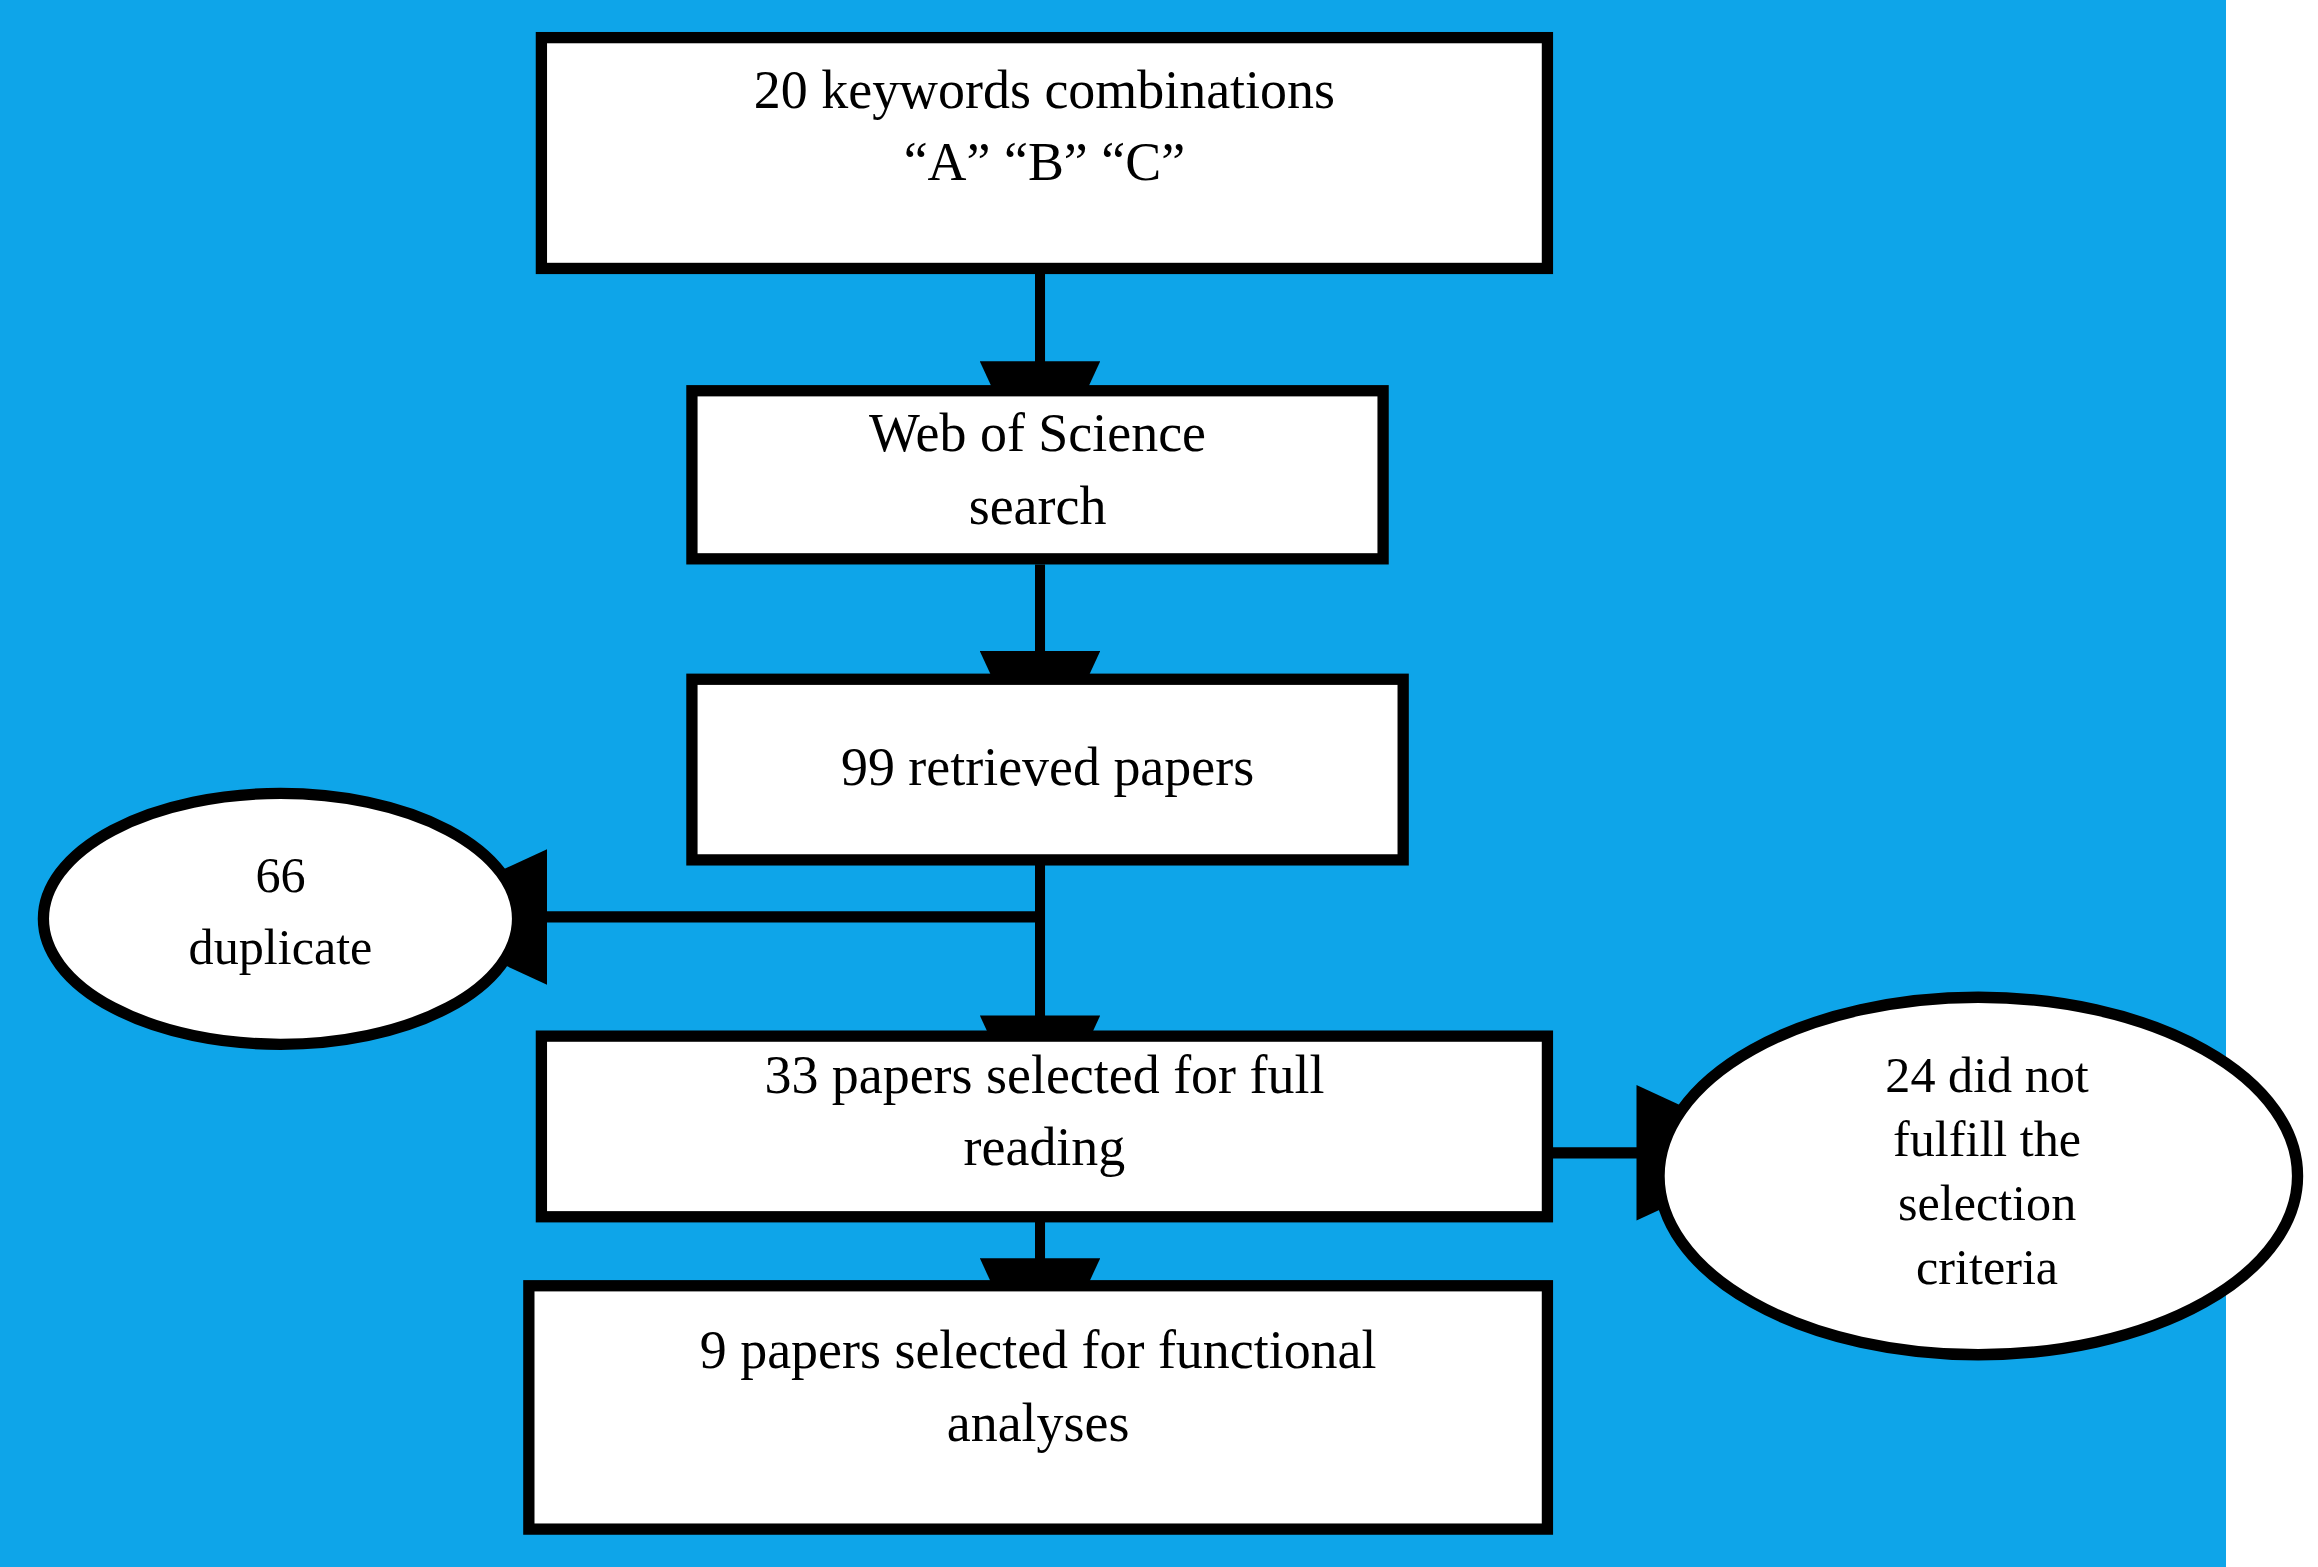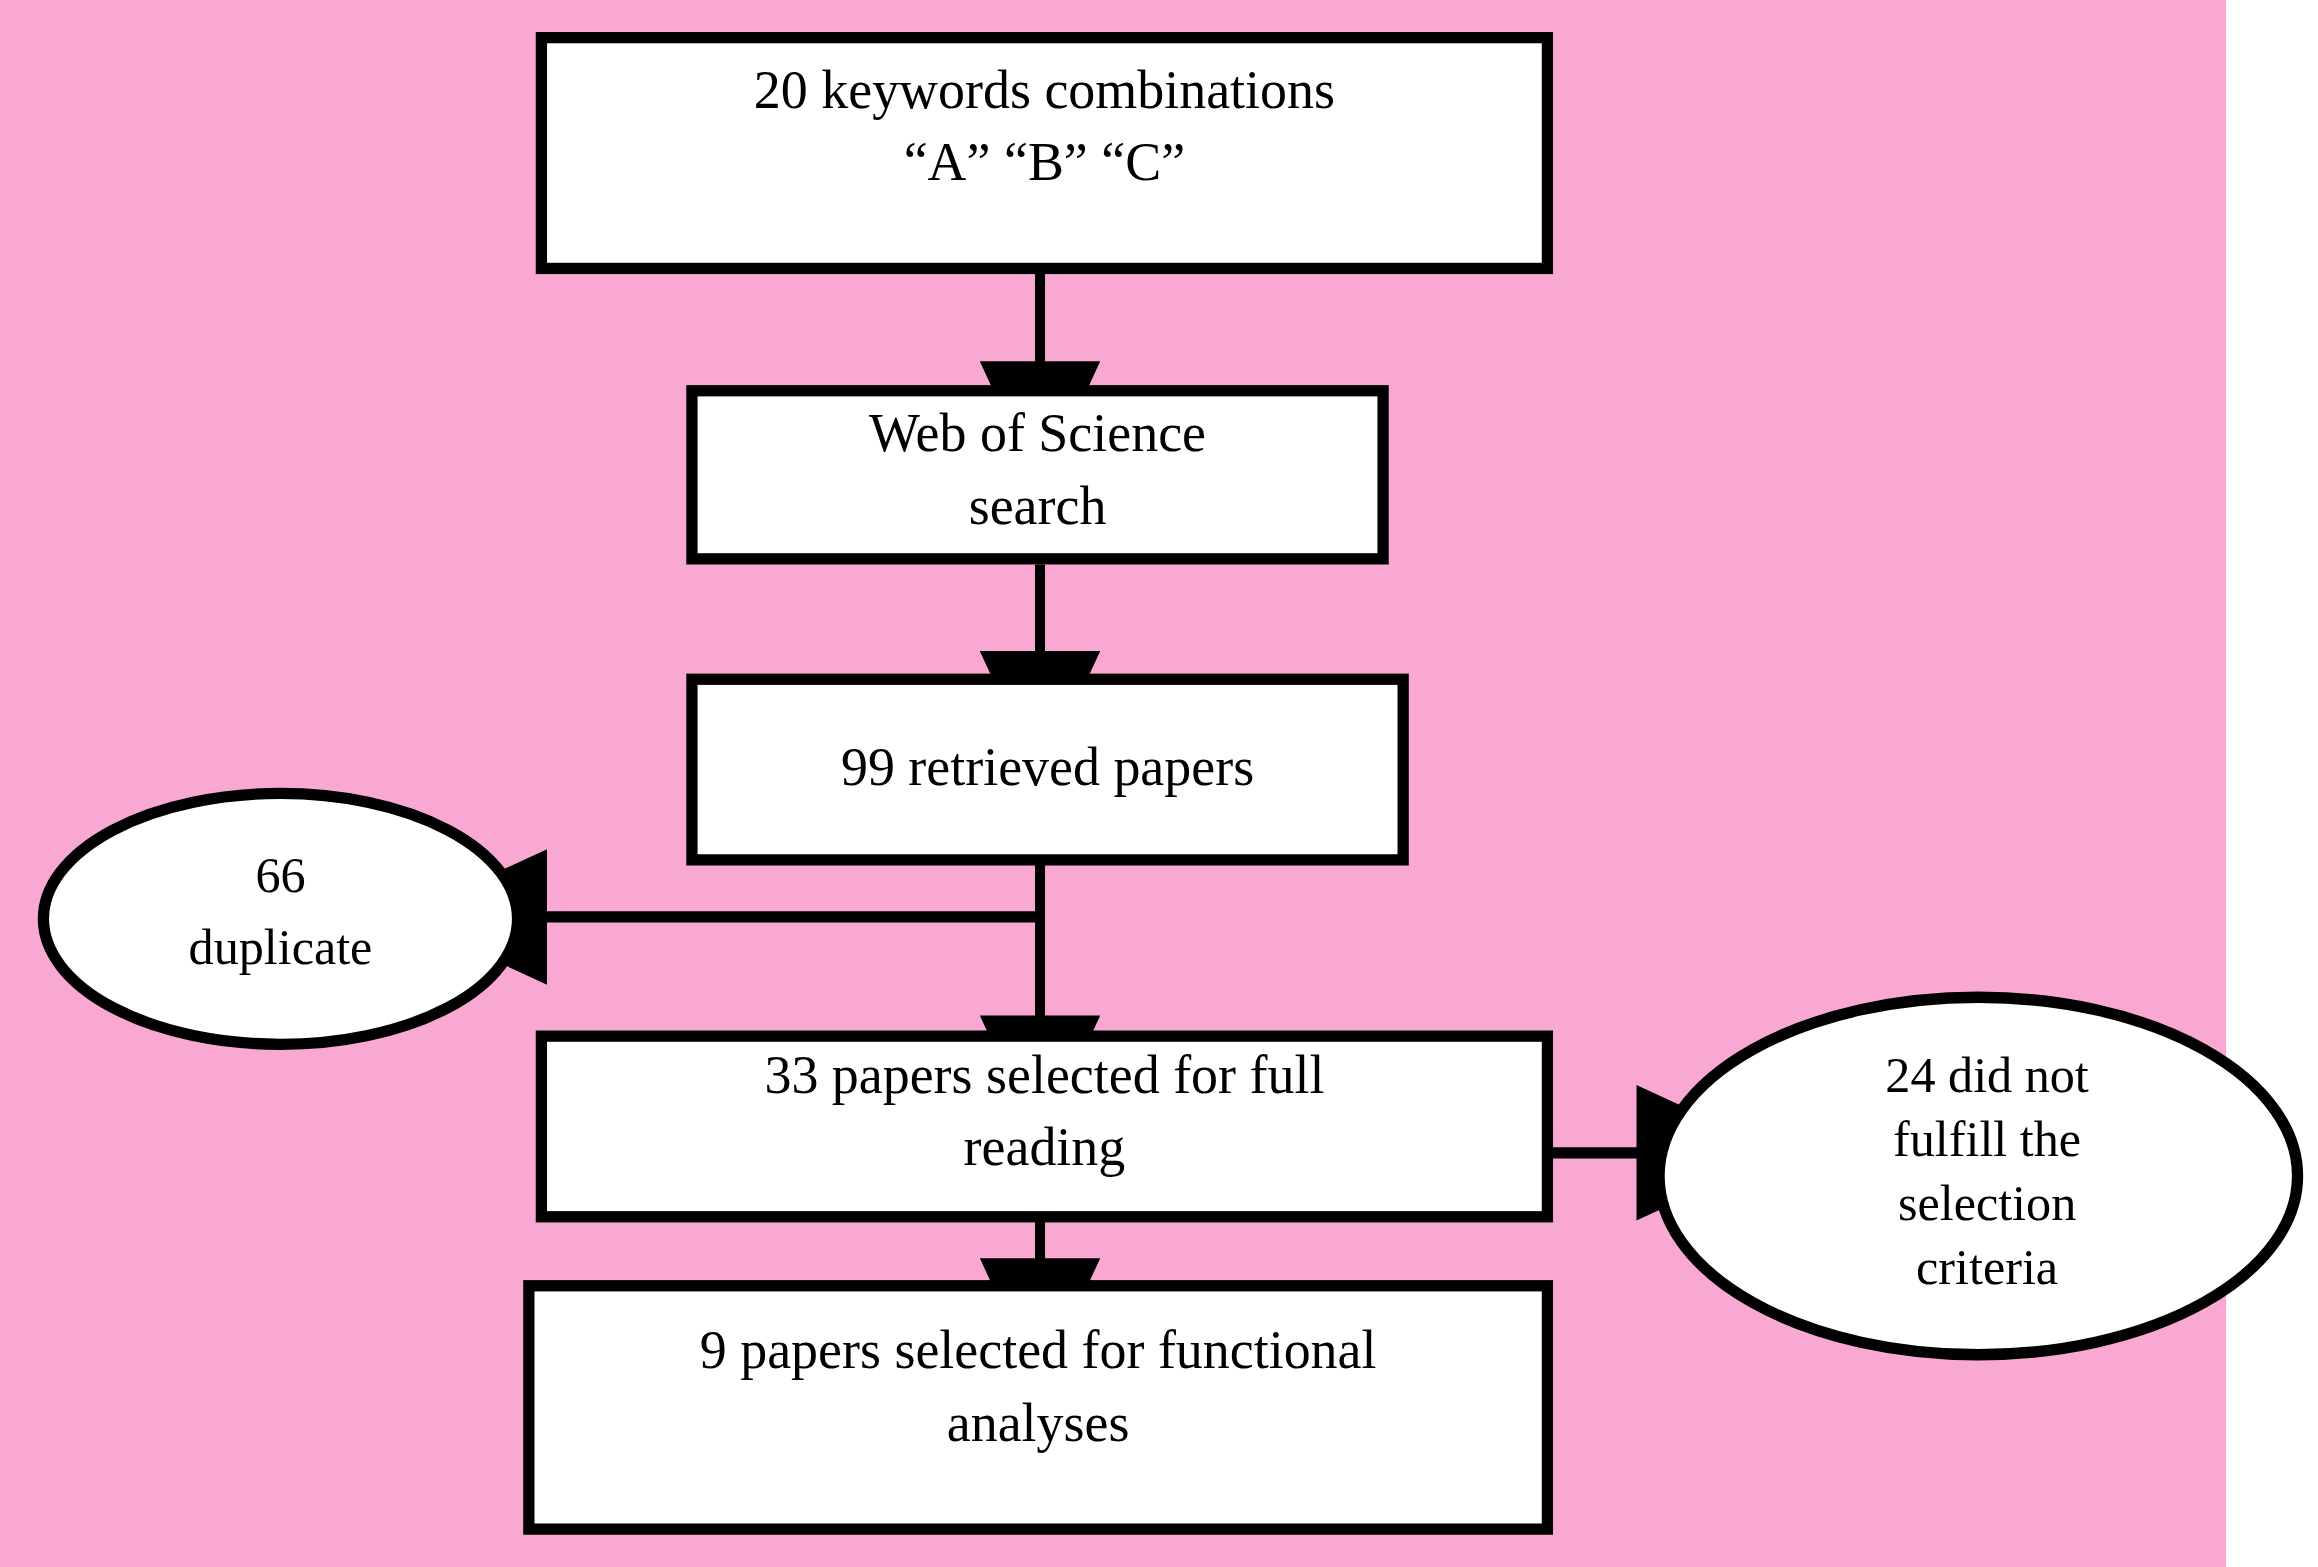--- a/index.html
+++ b/index.html
@@ -10,21 +10,21 @@
   body {
     width: 2319px;
     height: 1568px;
     font-family: "Liberation Serif", "DejaVu Serif", serif;
     overflow: hidden;
   }
   #flowchart-root {
     position: relative;
     width: 2226px;
     height: 1568px;
-    background: #f9a8d4;
+    background: #0ea5e9;
   }
   svg.diagram-canvas {
     position: absolute;
     top: 0;
     left: 0;
     width: 2319px;
     height: 1568px;
     display: block;
   }
   .node-text {

